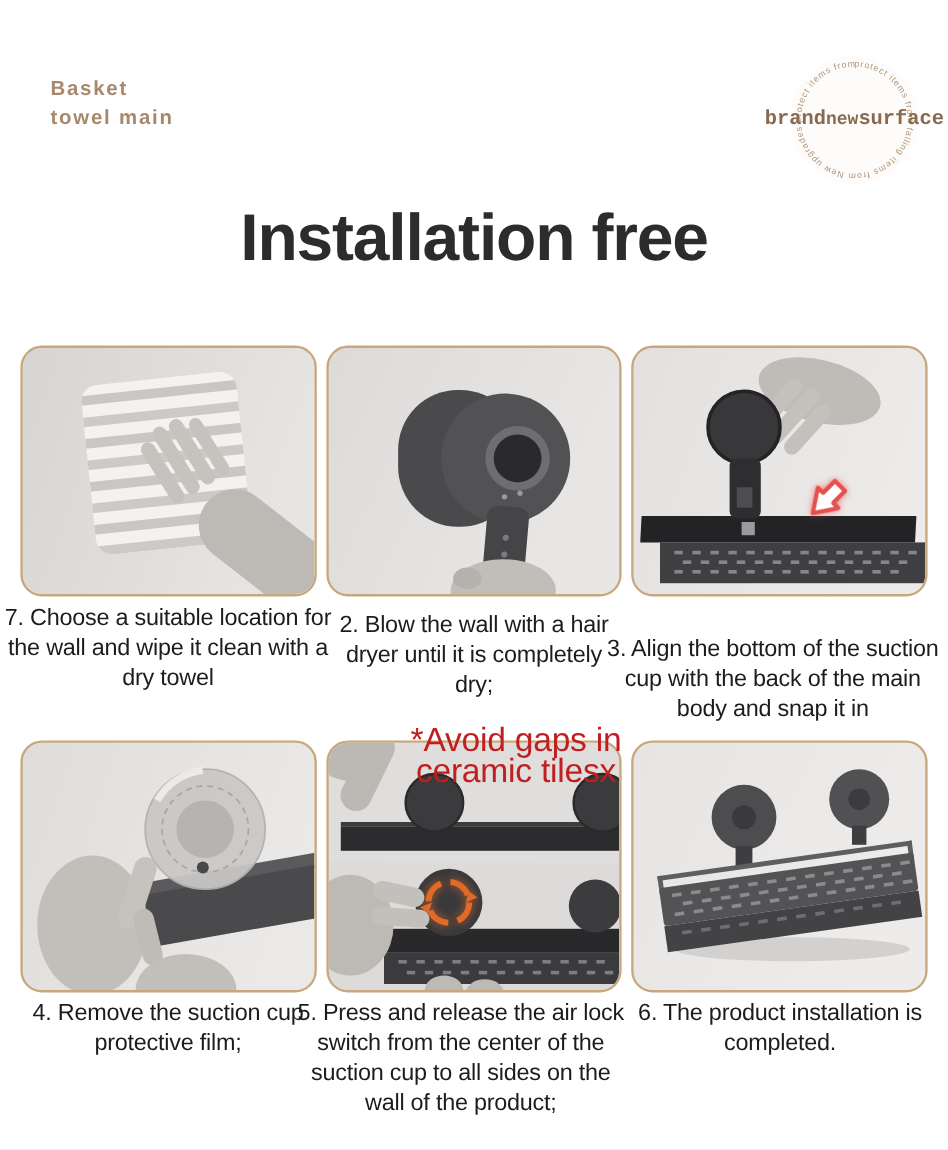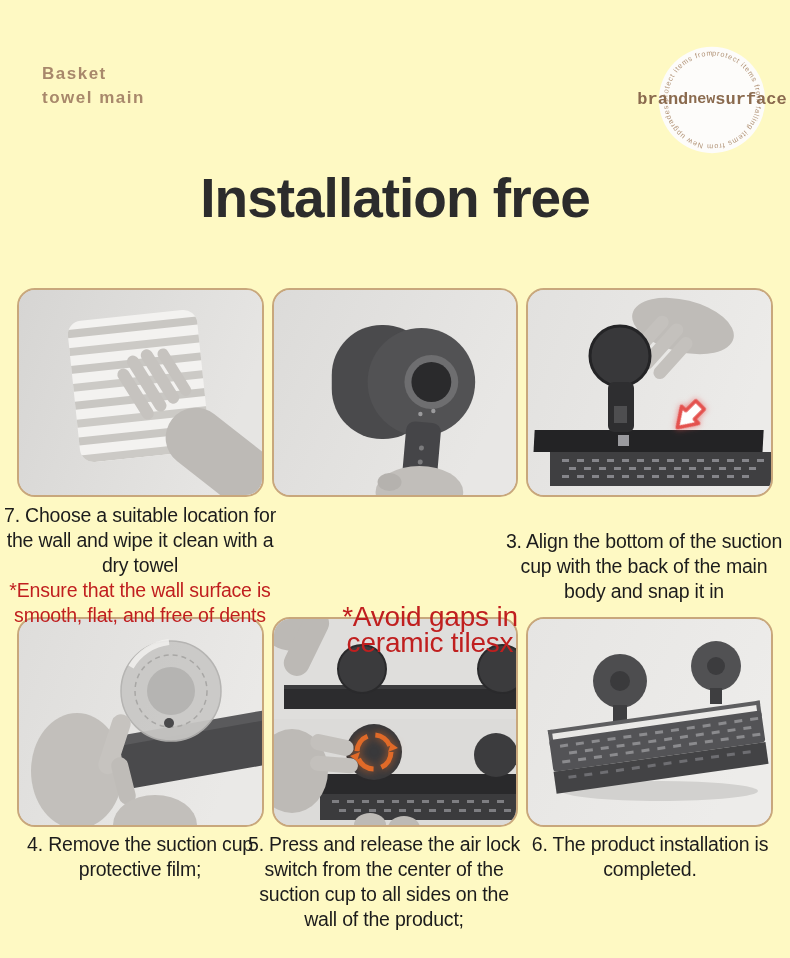--- a/index.html
+++ b/index.html
@@ -1,17 +1,17 @@
 <!DOCTYPE html>
 <html><head>
 <meta charset="utf-8">
 <style>
   html,body{margin:0;padding:0;}
   body{background:#e9e8e6;font-family:"Liberation Sans", sans-serif;}
-  .page{position:relative;width:790px;height:958px;margin:0 auto;background:#fef9c3;overflow:hidden;}
+  .page{position:relative;width:790px;height:958px;margin:0 auto;background:#ffffff;overflow:hidden;}
 
   
   .brand{position:absolute;left:42px;top:62px;color:#a8886b;font-size:17px;font-weight:700;letter-spacing:1.5px;line-height:24px;}
 
   
   .badge{position:absolute;left:654px;top:42px;width:116px;height:116px;}
   .badge svg{position:absolute;inset:0;width:100%;height:100%;}
   .badge-center{position:absolute;inset:0;display:flex;flex-direction:row;align-items:center;justify-content:center;color:#8a6a4e;font-weight:700;line-height:16px;text-align:center;font-family:Liberation Mono, monospace;}
   .badge-center .l1,.badge-center .l3{font-size:17px;}
   .badge-center .l2{font-size:15px;}
@@ -375,23 +375,25 @@
             <rect x="180" y="144" width="8" height="3"></rect>
             <rect x="196" y="144" width="8" height="3"></rect>
             <rect x="212" y="144" width="8" height="3"></rect>
         </g>
       </g>
     </svg>
   </div>
 
   <div class="cap c1">
     <span>7. Choose a suitable location for the wall and wipe it clean with a dry towel</span>
-    <span class="note">*Ensure that the wall surface is smooth, flat, and free of dents</span>
-  </div>
-
+  </div>
+
+  <div class="cap c2">
+    <span>2. Blow the wall with a hair dryer until it is completely dry;</span>
+  </div>
 
   <div class="cap c3">
     <span>3. Align the bottom of the suction cup with the back of the main body and snap it in</span>
   </div>
 
   <div class="note5">*Avoid gaps in ceramic tilesx</div>
 
   <div class="cap c4">
     <span>4. Remove the suction cup protective film;</span>
   </div>

